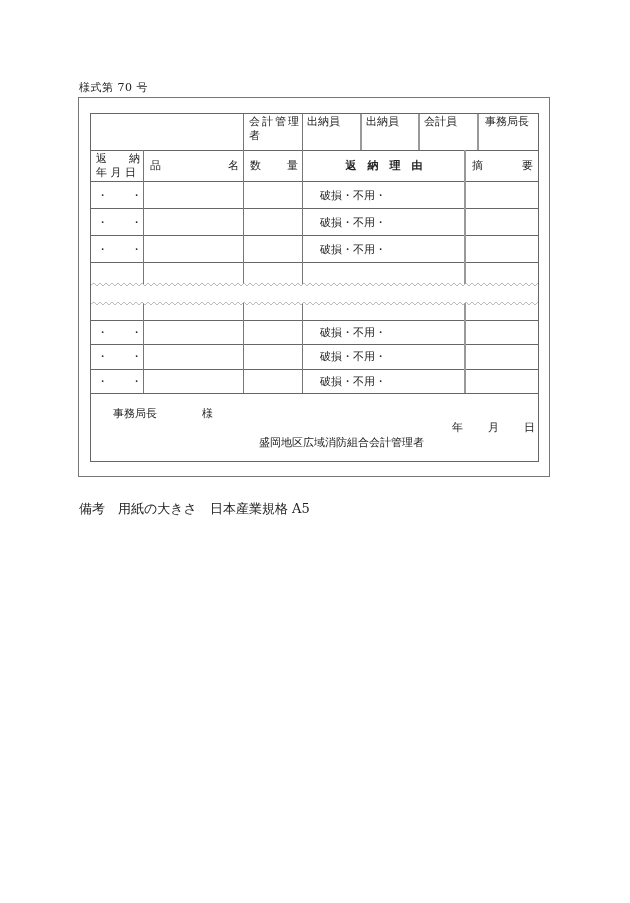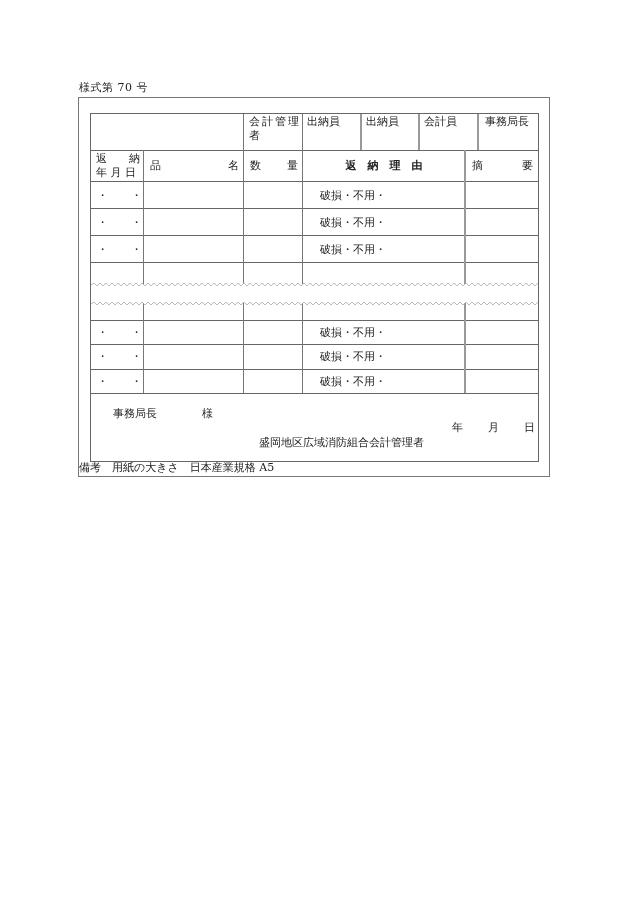--- a/index.html
+++ b/index.html
@@ -27,22 +27,22 @@
       left: 78px;
       top: 97px;
       width: 472px;
       height: 380px;
       border: 1px solid #777777;
       box-sizing: border-box;
     }
     .note {
       position: absolute;
       left: 79px;
-      top: 460px;
-      font-size: 11px;
+      top: 500px;
+      font-size: 13px;
       white-space: pre;
     }
     .tbl {
       position: absolute;
       left: 90px;
       top: 113px;
       width: 449px;
       height: 349px;
       border: 1px solid #666666;
       box-sizing: border-box;

